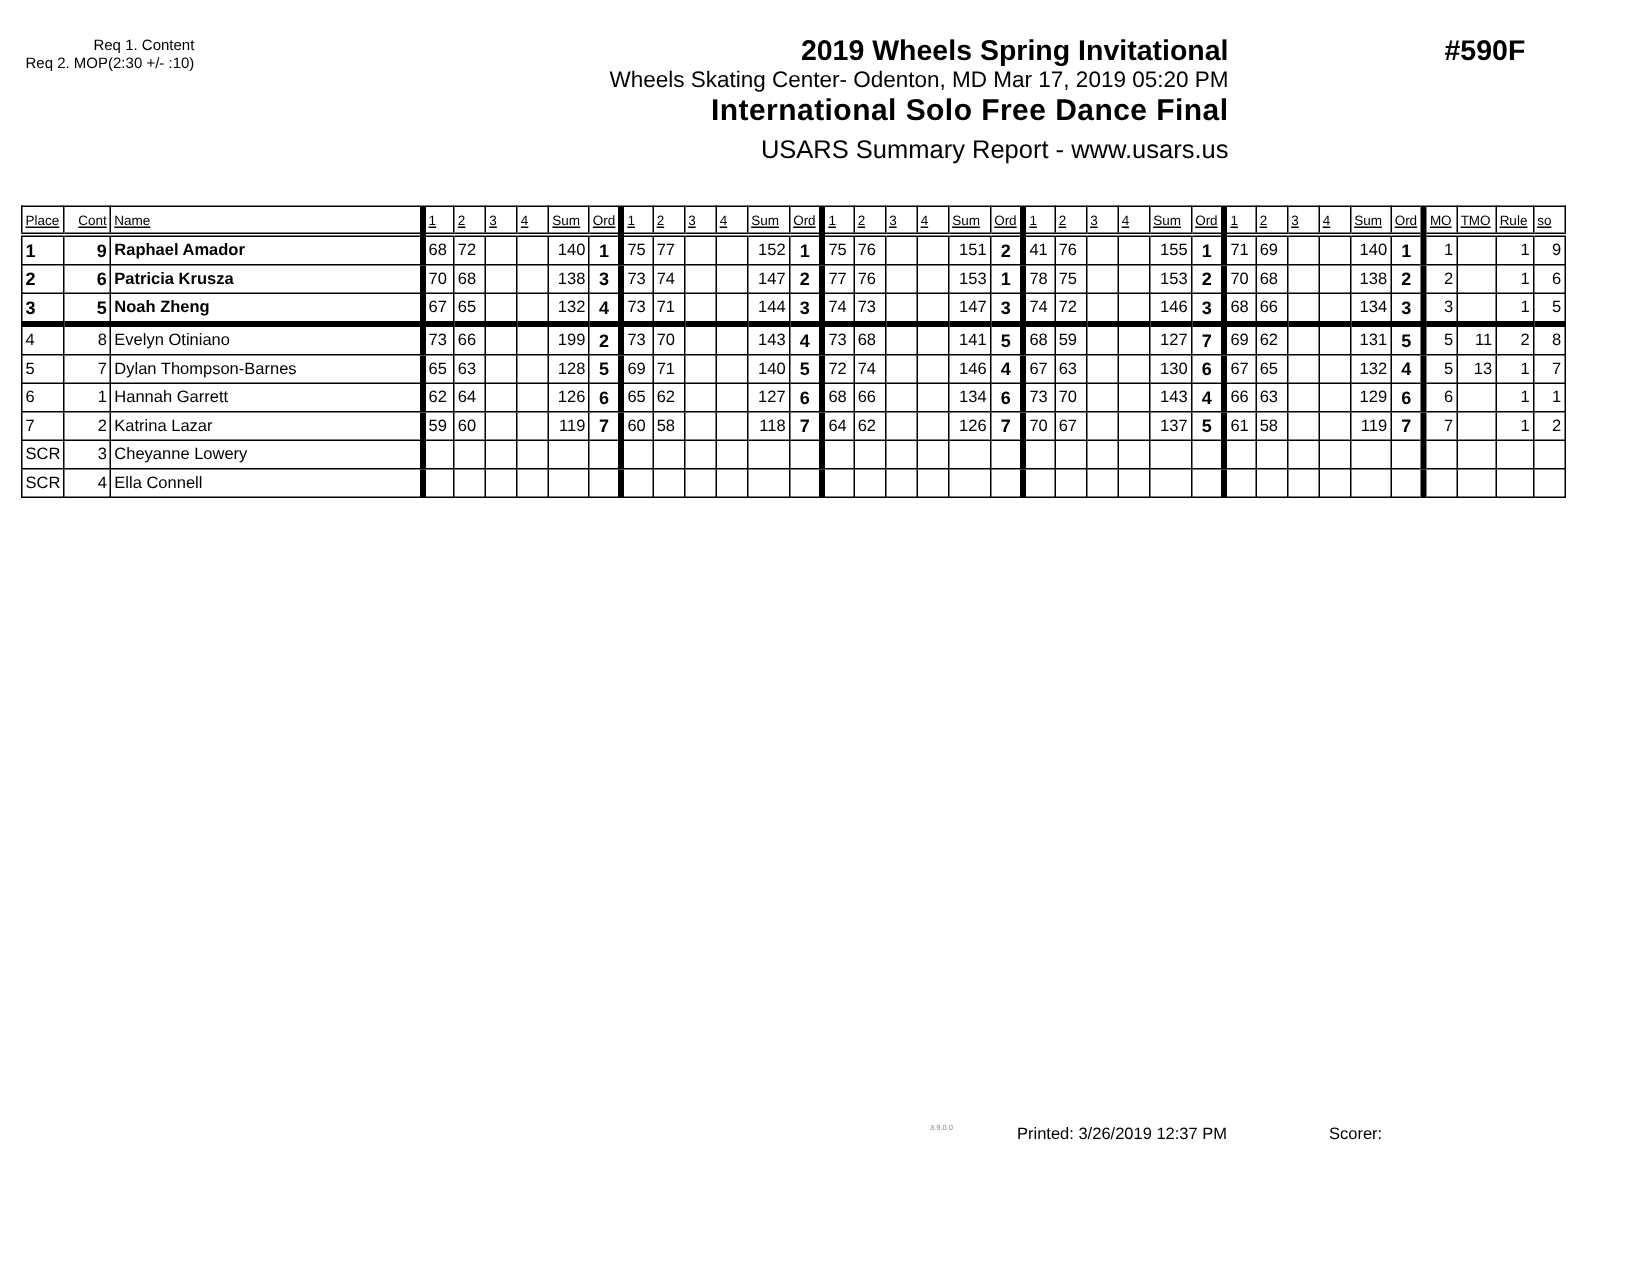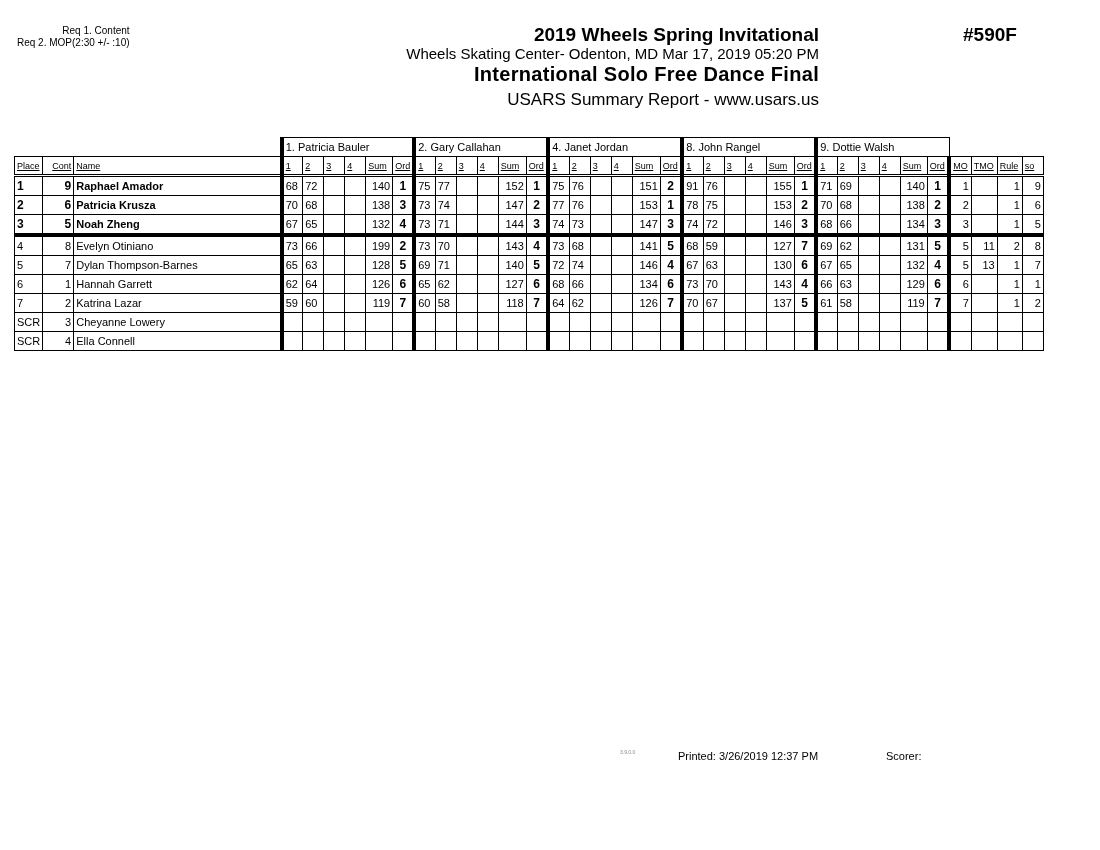--- a/index.html
+++ b/index.html
@@ -83,29 +83,20 @@
       <col style="width:21px">
       <col style="width:21px">
       <col style="width:27px">
       <col style="width:22px">
     <col style="width:22px">
       <col style="width:26px">
       <col style="width:25px">
       <col style="width:21px">
   </colgroup>
   <tbody id="tbody">
-    <tr class="jrow">
-      <td class="blank" colspan="3"></td>
-      <td colspan="6" class="jstart">1.  Patricia Bauler</td>
-      <td colspan="6" class="jstart">2.  Gary Callahan</td>
-      <td colspan="6" class="jstart">4.  Janet  Jordan</td>
-      <td colspan="6" class="jstart">8.  John Rangel</td>
-      <td colspan="6" class="jstart">9.  Dottie Walsh</td>
-      <td class="blank" colspan="4"></td>
-    </tr>
     <tr class="colh" id="colh">
         <td>Place</td>
         <td class="c">Cont</td>
         <td>Name</td>
         <td class="jstart">1</td>
         <td>2</td>
         <td>3</td>
         <td>4</td>
         <td>Sum</td>
         <td class="ordh">Ord</td>
@@ -153,21 +144,21 @@
         <td class="sc"></td>
         <td class="sc"></td>
         <td class="num">152</td>
         <td class="ord">1</td>
         <td class="sc jstart">75</td>
         <td class="sc">76</td>
         <td class="sc"></td>
         <td class="sc"></td>
         <td class="num">151</td>
         <td class="ord">2</td>
-        <td class="sc jstart">91</td>
+        <td class="sc jstart">41</td>
         <td class="sc">76</td>
         <td class="sc"></td>
         <td class="sc"></td>
         <td class="num">155</td>
         <td class="ord">1</td>
         <td class="sc jstart">71</td>
         <td class="sc">69</td>
         <td class="sc"></td>
         <td class="sc"></td>
         <td class="num">140</td>

